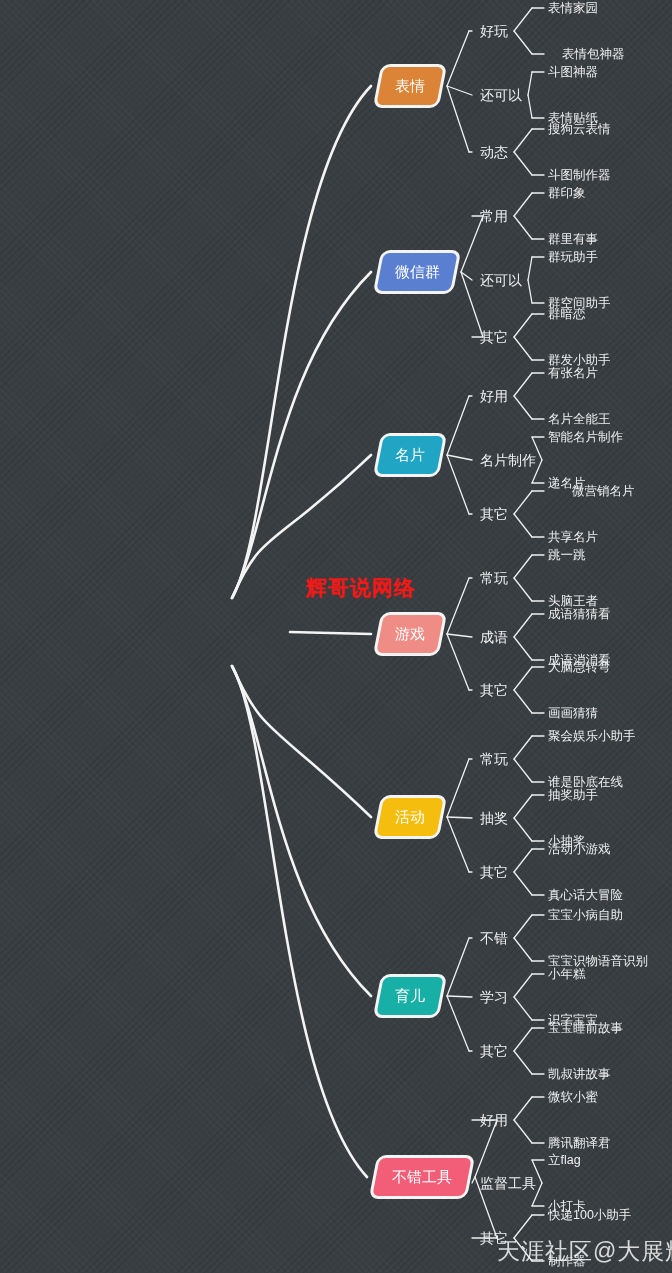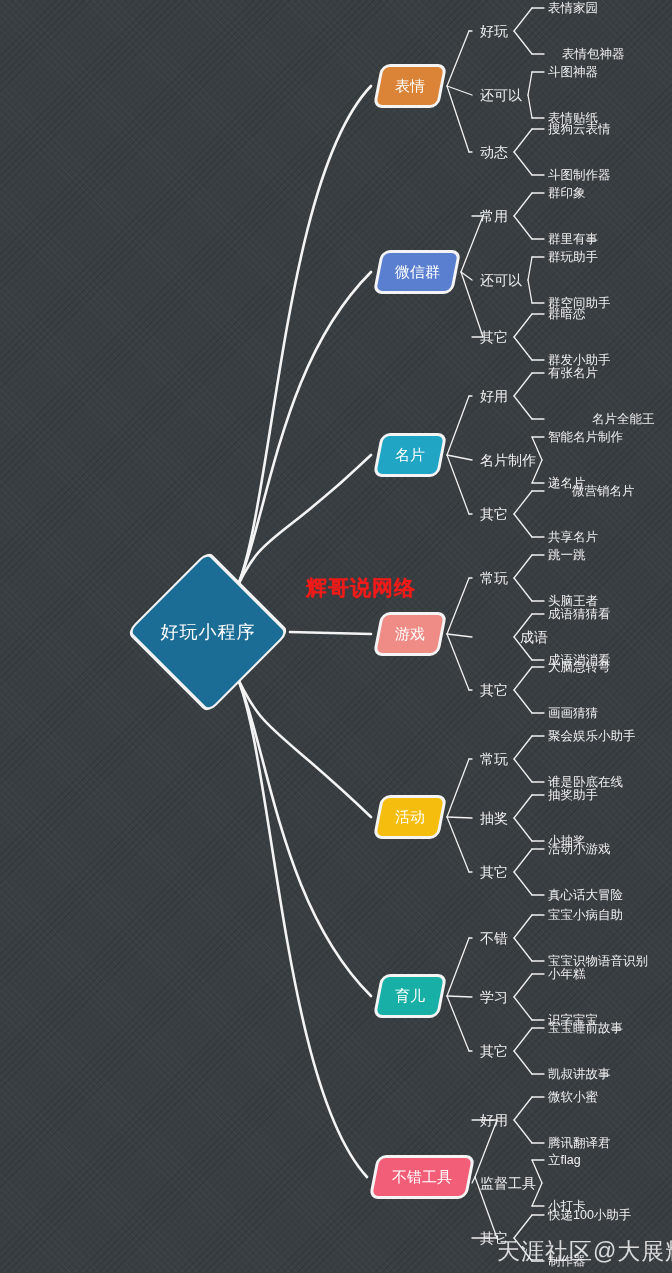--- a/index.html
+++ b/index.html
@@ -260,24 +260,20 @@
       <line x1="542" y1="1183" x2="532" y2="1206" stroke="#f0f0f0" stroke-width="1.3" stroke-linecap="round"></line>
       <line x1="532" y1="1206" x2="544" y2="1206" stroke="#f0f0f0" stroke-width="1.3" stroke-linecap="round"></line>
       <line x1="475" y1="1177" x2="497" y2="1238" stroke="#f0f0f0" stroke-width="1.3" stroke-linecap="round"></line>
       <line x1="497" y1="1238" x2="472" y2="1238" stroke="#f0f0f0" stroke-width="1.3" stroke-linecap="round"></line>
       <line x1="514" y1="1238" x2="532" y2="1215" stroke="#f0f0f0" stroke-width="1.3" stroke-linecap="round"></line>
       <line x1="532" y1="1215" x2="544" y2="1215" stroke="#f0f0f0" stroke-width="1.3" stroke-linecap="round"></line>
       <line x1="514" y1="1238" x2="532" y2="1261" stroke="#f0f0f0" stroke-width="1.3" stroke-linecap="round"></line>
       <line x1="532" y1="1261" x2="544" y2="1261" stroke="#f0f0f0" stroke-width="1.3" stroke-linecap="round"></line>
     </svg>
 
-  <div class="center-node">
-    <div class="diamond"></div>
-    <span class="center-label">好玩小程序</span>
-  </div>
 
   <div id="branch-layer">
       <div class="branch-node" style="left: 377px; top: 64px; width: 66px; background: rgb(219, 131, 54);">
         <span>表情</span>
       </div>
       <div class="node-text lvl2" style="left: 480px; top: 24px;">好玩</div>
       <div class="node-text lvl3" style="left: 548px; top: 2px;">表情家园</div>
       <div class="node-text lvl3" style="left: 548px; top: 48px; margin-left: 14px;">表情包神器</div>
       <div class="node-text lvl2" style="left: 480px; top: 88px;">还可以</div>
       <div class="node-text lvl3" style="left: 548px; top: 66px;">斗图神器</div>
@@ -295,34 +291,34 @@
       <div class="node-text lvl3" style="left: 548px; top: 251px;">群玩助手</div>
       <div class="node-text lvl3" style="left: 548px; top: 297px;">群空间助手</div>
       <div class="node-text lvl2" style="left: 480px; top: 330px;">其它</div>
       <div class="node-text lvl3" style="left: 548px; top: 308px;">群暗恋</div>
       <div class="node-text lvl3" style="left: 548px; top: 354px;">群发小助手</div>
       <div class="branch-node" style="left: 377px; top: 433px; width: 66px; background: rgb(33, 165, 196);">
         <span>名片</span>
       </div>
       <div class="node-text lvl2" style="left: 480px; top: 389px;">好用</div>
       <div class="node-text lvl3" style="left: 548px; top: 367px;">有张名片</div>
-      <div class="node-text lvl3" style="left: 548px; top: 413px; margin-left: 44px;">名片全能王</div>
+      <div class="node-text lvl3" style="left: 548px; top: 413px;">名片全能王</div>
       <div class="node-text lvl2" style="left: 480px; top: 453px;">名片制作</div>
       <div class="node-text lvl3" style="left: 548px; top: 431px;">智能名片制作</div>
       <div class="node-text lvl3" style="left: 548px; top: 477px;">递名片</div>
       <div class="node-text lvl2" style="left: 480px; top: 507px;">其它</div>
       <div class="node-text lvl3" style="left: 572px; top: 485px;">微营销名片</div>
       <div class="node-text lvl3" style="left: 548px; top: 531px;">共享名片</div>
       <div class="branch-node" style="left: 377px; top: 612px; width: 66px; background: rgb(240, 140, 134);">
         <span>游戏</span>
       </div>
       <div class="node-text lvl2" style="left: 480px; top: 571px;">常玩</div>
       <div class="node-text lvl3" style="left: 548px; top: 549px;">跳一跳</div>
       <div class="node-text lvl3" style="left: 548px; top: 595px;">头脑王者</div>
-      <div class="node-text lvl2" style="left: 480px; top: 630px; margin-left: 40px;">成语</div>
+      <div class="node-text lvl2" style="left: 480px; top: 630px;">成语</div>
       <div class="node-text lvl3" style="left: 548px; top: 608px;">成语猜猜看</div>
       <div class="node-text lvl3" style="left: 548px; top: 654px;">成语消消看</div>
       <div class="node-text lvl2" style="left: 480px; top: 683px;">其它</div>
       <div class="node-text lvl3" style="left: 548px; top: 661px;">大脑急转弯</div>
       <div class="node-text lvl3" style="left: 548px; top: 707px;">画画猜猜</div>
       <div class="branch-node" style="left: 377px; top: 795px; width: 66px; background: rgb(245, 190, 14);">
         <span>活动</span>
       </div>
       <div class="node-text lvl2" style="left: 480px; top: 752px;">常玩</div>
       <div class="node-text lvl3" style="left: 548px; top: 730px;">聚会娱乐小助手</div>

